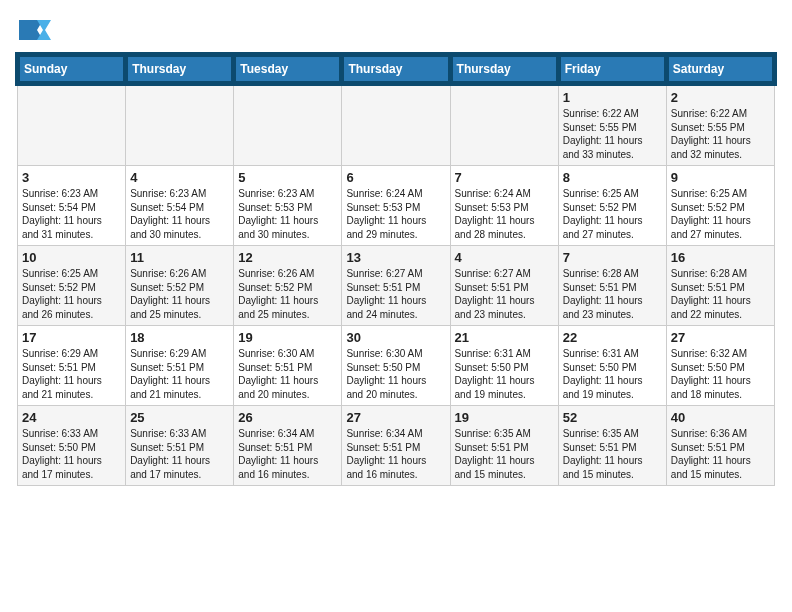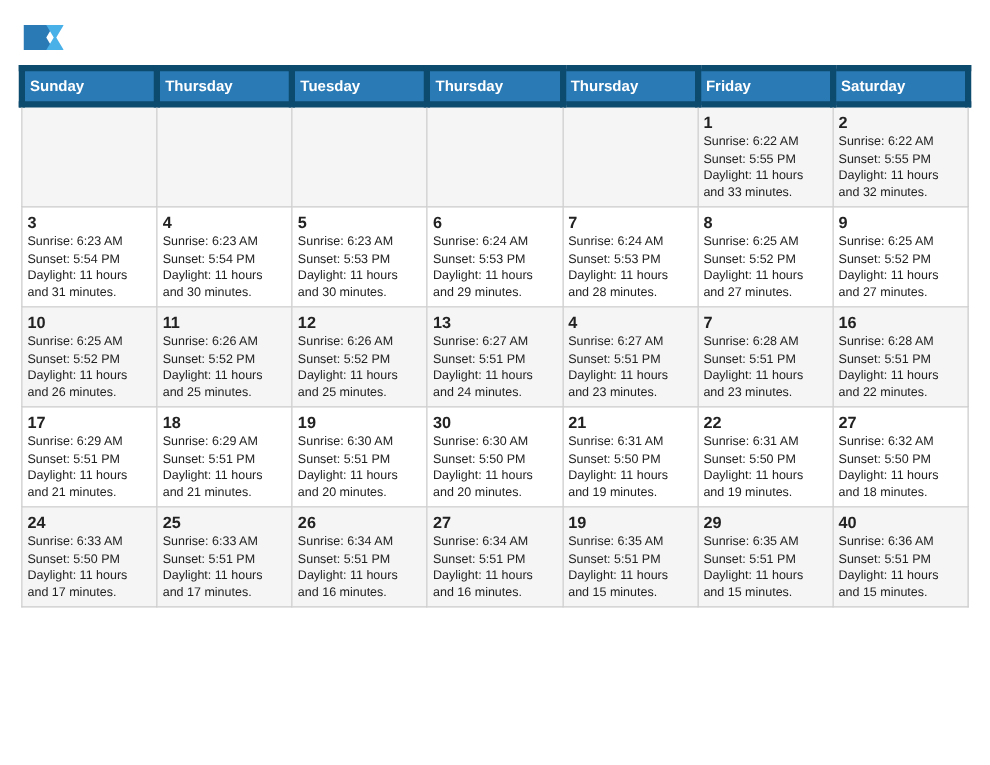--- a/index.html
+++ b/index.html
@@ -168,18 +168,18 @@
           <td><span class="day-num">21</span><span class="cell-text">Sunrise: 6:31 AM<br>Sunset: 5:50 PM<br>Daylight: 11 hours and 19 minutes.</span></td>
           <td><span class="day-num">22</span><span class="cell-text">Sunrise: 6:31 AM<br>Sunset: 5:50 PM<br>Daylight: 11 hours and 19 minutes.</span></td>
           <td><span class="day-num">27</span><span class="cell-text">Sunrise: 6:32 AM<br>Sunset: 5:50 PM<br>Daylight: 11 hours and 18 minutes.</span></td>
         </tr>
         <tr>
           <td><span class="day-num">24</span><span class="cell-text">Sunrise: 6:33 AM<br>Sunset: 5:50 PM<br>Daylight: 11 hours and 17 minutes.</span></td>
           <td><span class="day-num">25</span><span class="cell-text">Sunrise: 6:33 AM<br>Sunset: 5:51 PM<br>Daylight: 11 hours and 17 minutes.</span></td>
           <td><span class="day-num">26</span><span class="cell-text">Sunrise: 6:34 AM<br>Sunset: 5:51 PM<br>Daylight: 11 hours and 16 minutes.</span></td>
           <td><span class="day-num">27</span><span class="cell-text">Sunrise: 6:34 AM<br>Sunset: 5:51 PM<br>Daylight: 11 hours and 16 minutes.</span></td>
           <td><span class="day-num">19</span><span class="cell-text">Sunrise: 6:35 AM<br>Sunset: 5:51 PM<br>Daylight: 11 hours and 15 minutes.</span></td>
-          <td><span class="day-num">29</span><span class="cell-text">Sunrise: 6:35 AM<br>Sunset: 5:51 PM<br>Daylight: 11 hours and 15 minutes.</span></td>
+          <td><span class="day-num">52</span><span class="cell-text">Sunrise: 6:35 AM<br>Sunset: 5:51 PM<br>Daylight: 11 hours and 15 minutes.</span></td>
           <td><span class="day-num">40</span><span class="cell-text">Sunrise: 6:36 AM<br>Sunset: 5:51 PM<br>Daylight: 11 hours and 15 minutes.</span></td>
         </tr>
       </tbody>
   </table>
 </div>
 
 </body></html>

